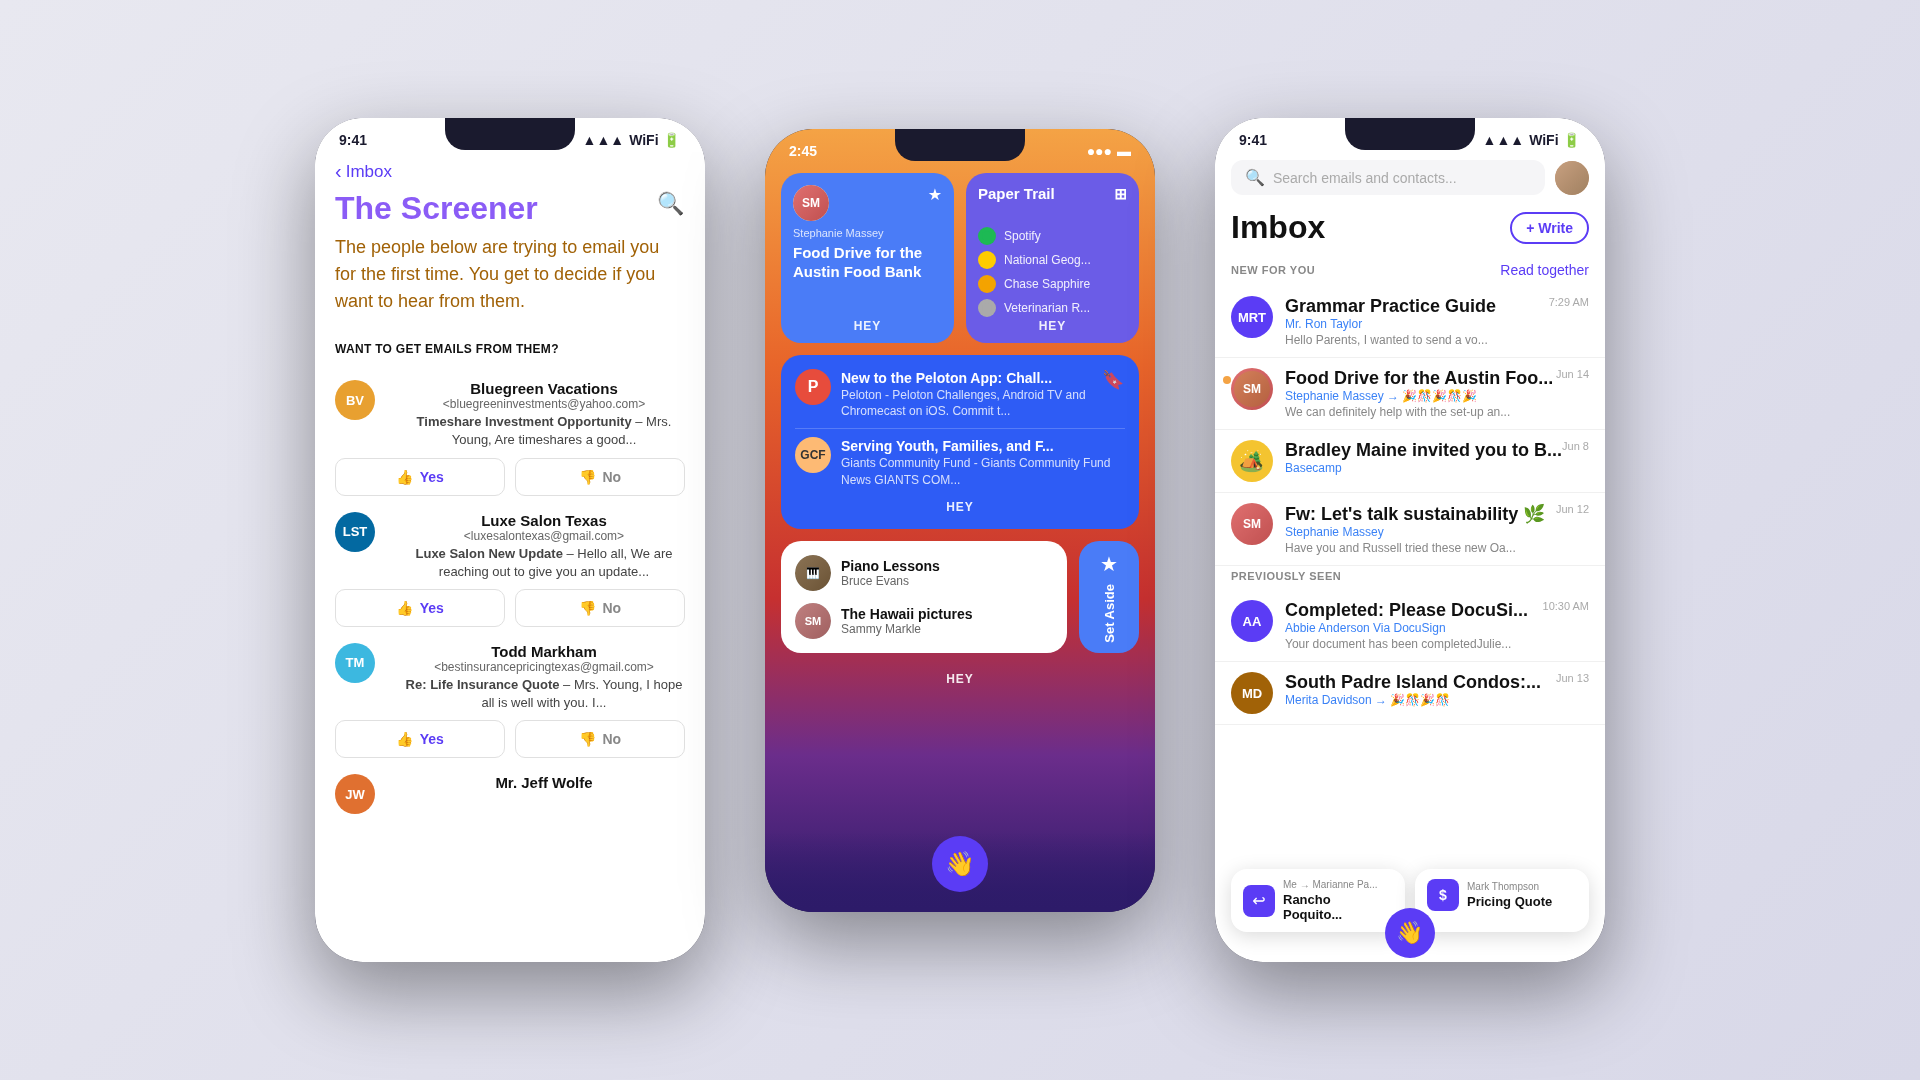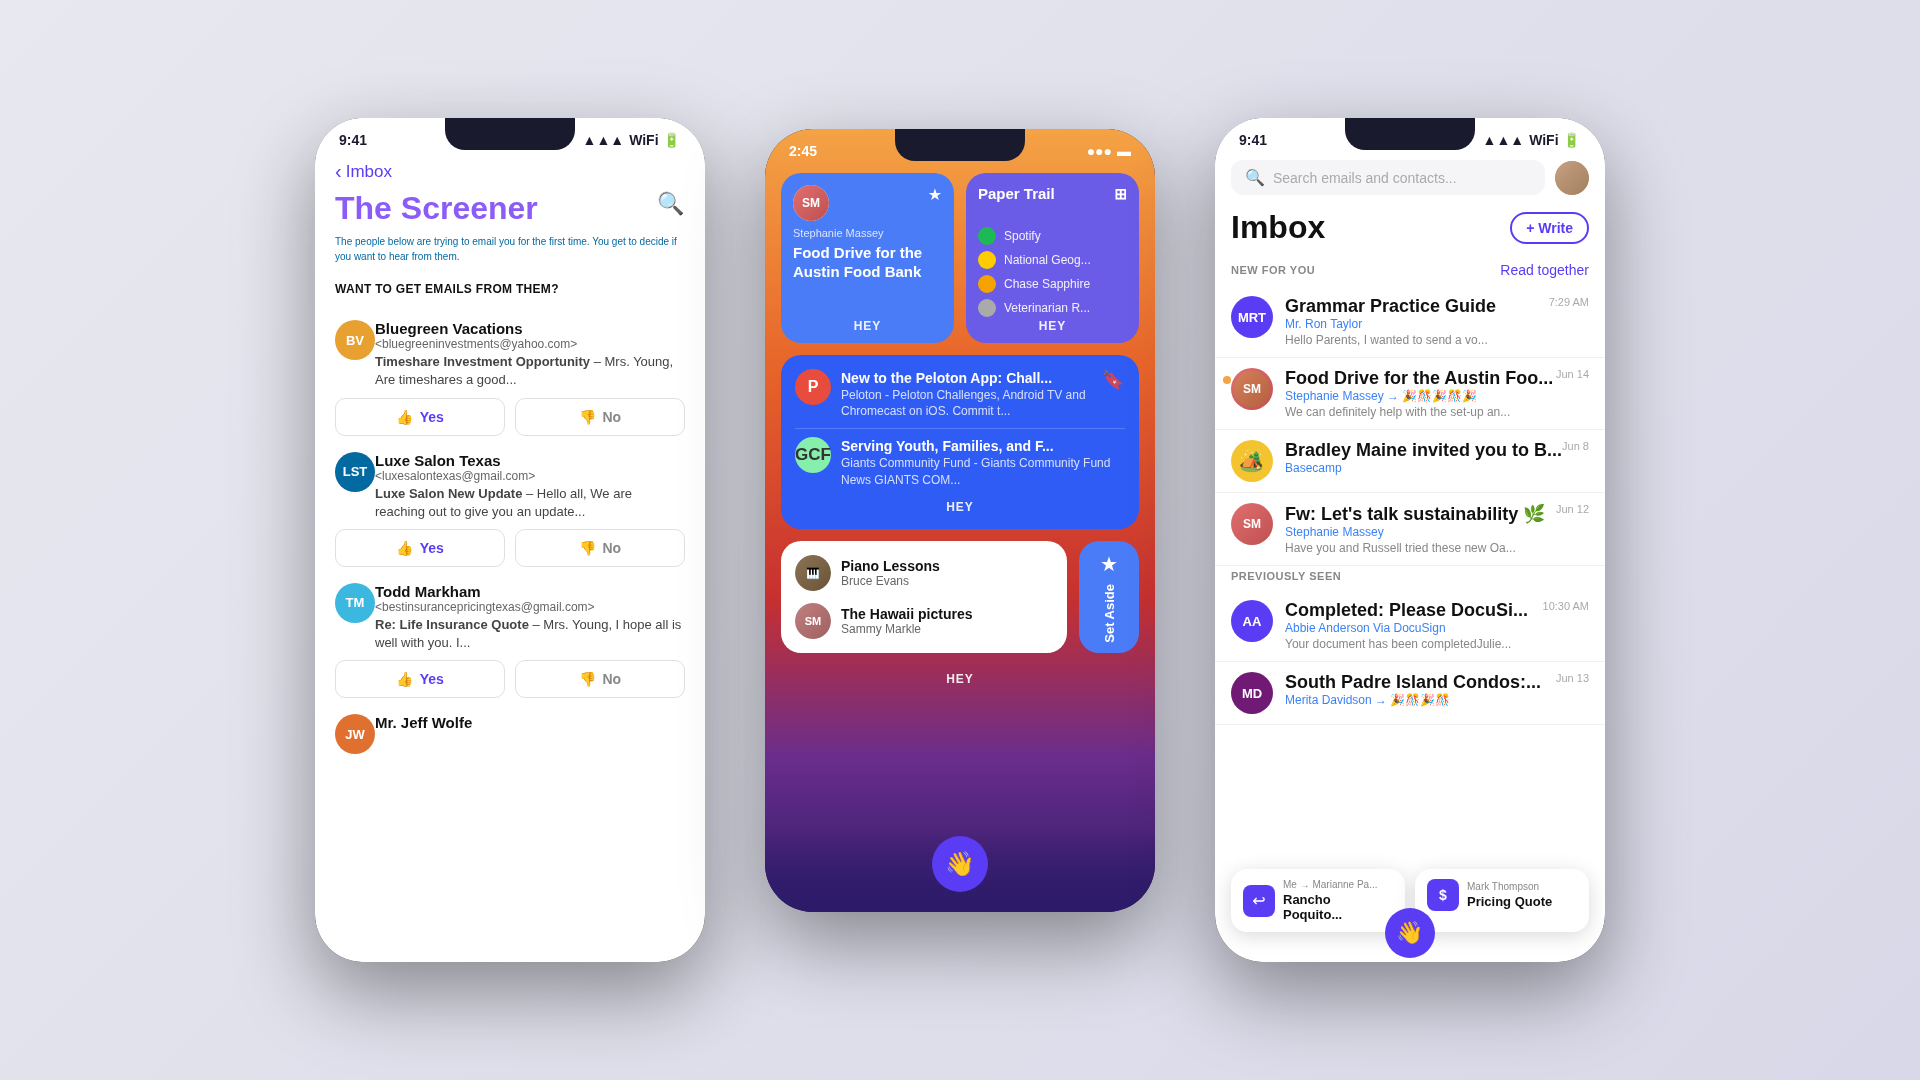--- a/index.html
+++ b/index.html
@@ -125,24 +125,24 @@
 
     .p1-title {
       font-size: 32px;
       font-weight: 800;
       color: #8b5cf6;
       line-height: 1.1;
       margin-bottom: 8px;
     }
 
     .p1-subtitle {
-      font-size: 10px;
-      color: #0369a1;
+      font-size: 18px;
+      color: #a16207;
       line-height: 1.5;
-      margin-bottom: 18px;
+      margin-bottom: 27px;
     }
 
     .p1-section-label {
       font-size: 12px;
       font-weight: 700;
       color: #111;
       letter-spacing: 0.3px;
       margin-bottom: 12px;
     }
 
@@ -150,23 +150,24 @@
       padding: 0 20px;
       overflow: hidden;
     }
 
     .screener-item {
       margin-bottom: 16px;
     }
 
     .screener-sender {
       display: flex;
-      gap: 0;
+      gap: 28px;
       align-items: flex-start;
       margin-bottom: 8px;
+      text-align: center;
     }
 
     .avatar {
       width: 40px;
       height: 40px;
       border-radius: 50%;
       display: flex;
       align-items: center;
       justify-content: center;
       font-size: 13px;
@@ -383,25 +384,25 @@
     .widget-large-preview {
       font-size: 12px;
       color: rgba(255,255,255,0.8);
       line-height: 1.4;
     }
 
     .widget-gcf-icon {
       width: 36px;
       height: 36px;
       border-radius: 50%;
-      background: #86efac;
+      background: #fdba74;
       display: flex;
       align-items: center;
       justify-content: center;
-      font-size: 17px;
+      font-size: 12px;
       font-weight: 800;
       color: #333;
       flex-shrink: 0;
       text-align: center;
     }
 
     .widget-combined {
       background: #2e5cf5;
       border-radius: 20px;
       padding: 14px;
@@ -1012,21 +1013,21 @@
           <div class="email-row-top">
             <div class="email-subject">Completed: Please DocuSi...</div>
             <div class="email-time">10:30 AM</div>
           </div>
           <div class="email-sender">Abbie Anderson Via DocuSign</div>
           <div class="email-preview">Your document has been completedJulie...</div>
         </div>
       </div>
 
       <div class="email-item">
-        <div class="email-avatar" style="background:#701a75;">MD</div>
+        <div class="email-avatar" style="background:#a16207;">MD</div>
         <div class="email-content">
           <div class="email-row-top">
             <div class="email-subject">South Padre Island Condos:...</div>
             <div class="email-time">Jun 13</div>
           </div>
           <div class="email-sender">Merita Davidson → 🎉🎊🎉🎊</div>
         </div>
       </div>
 
       <div class="floating-cards">

